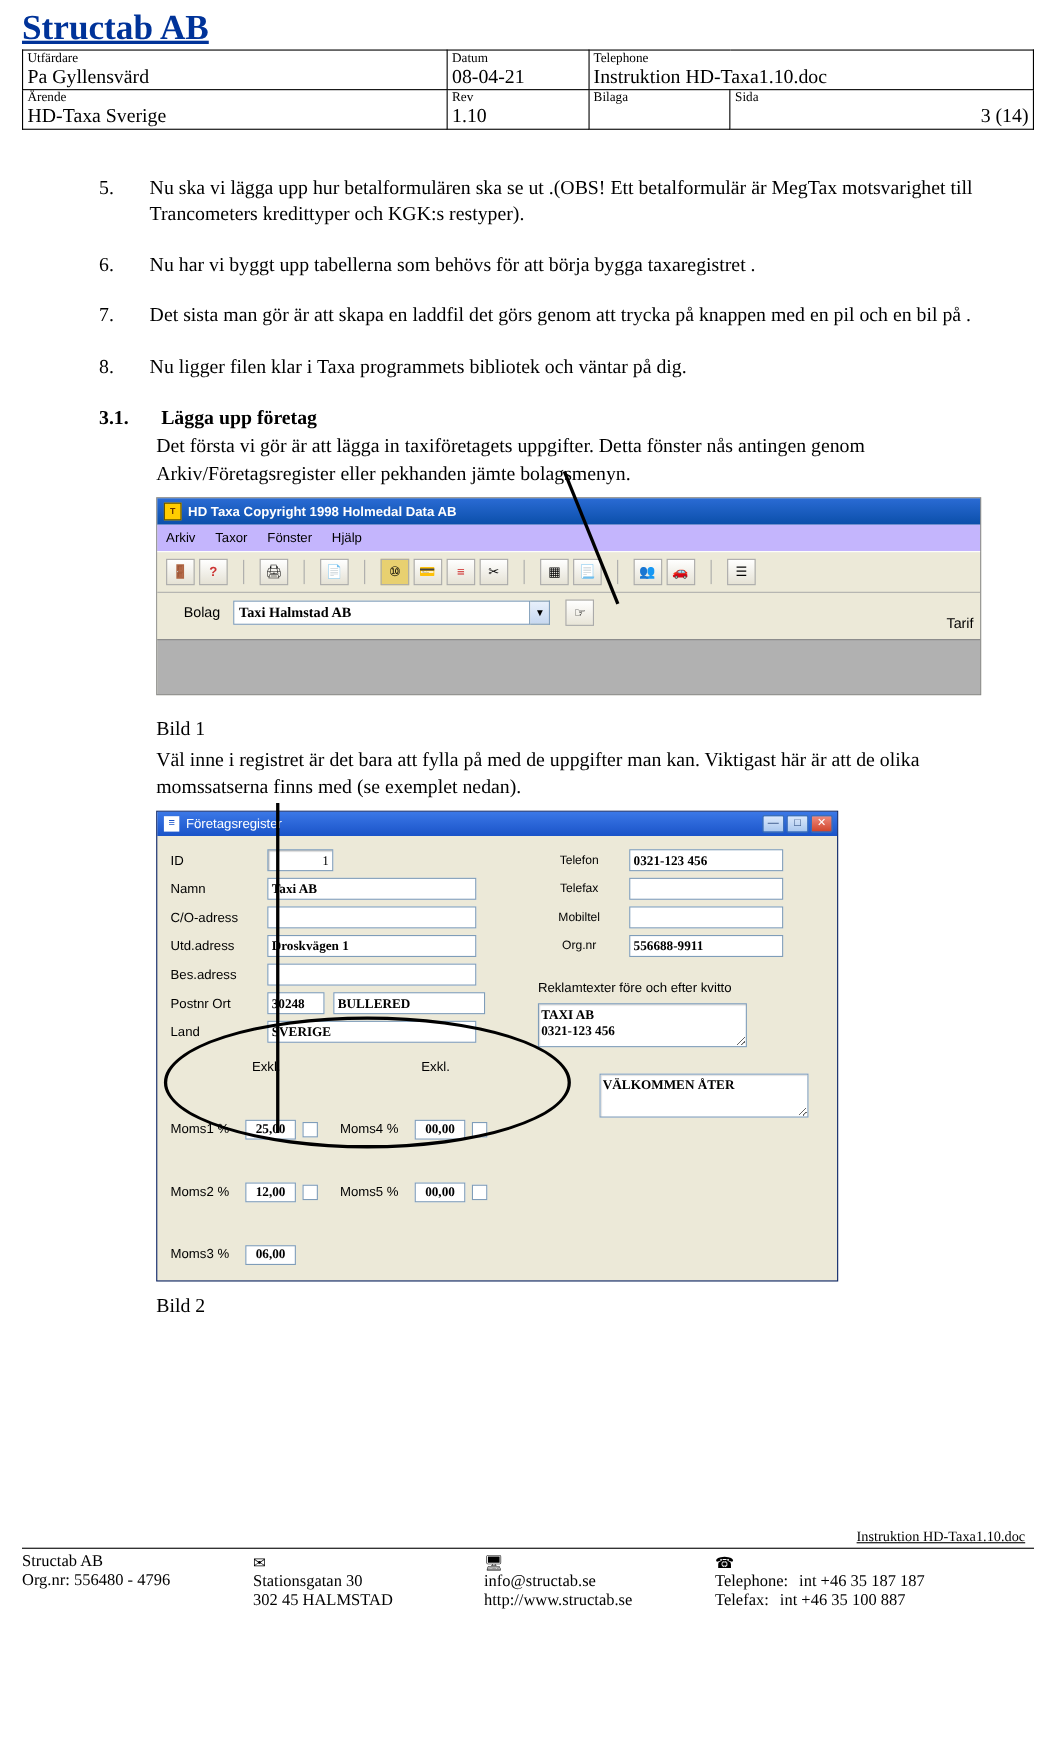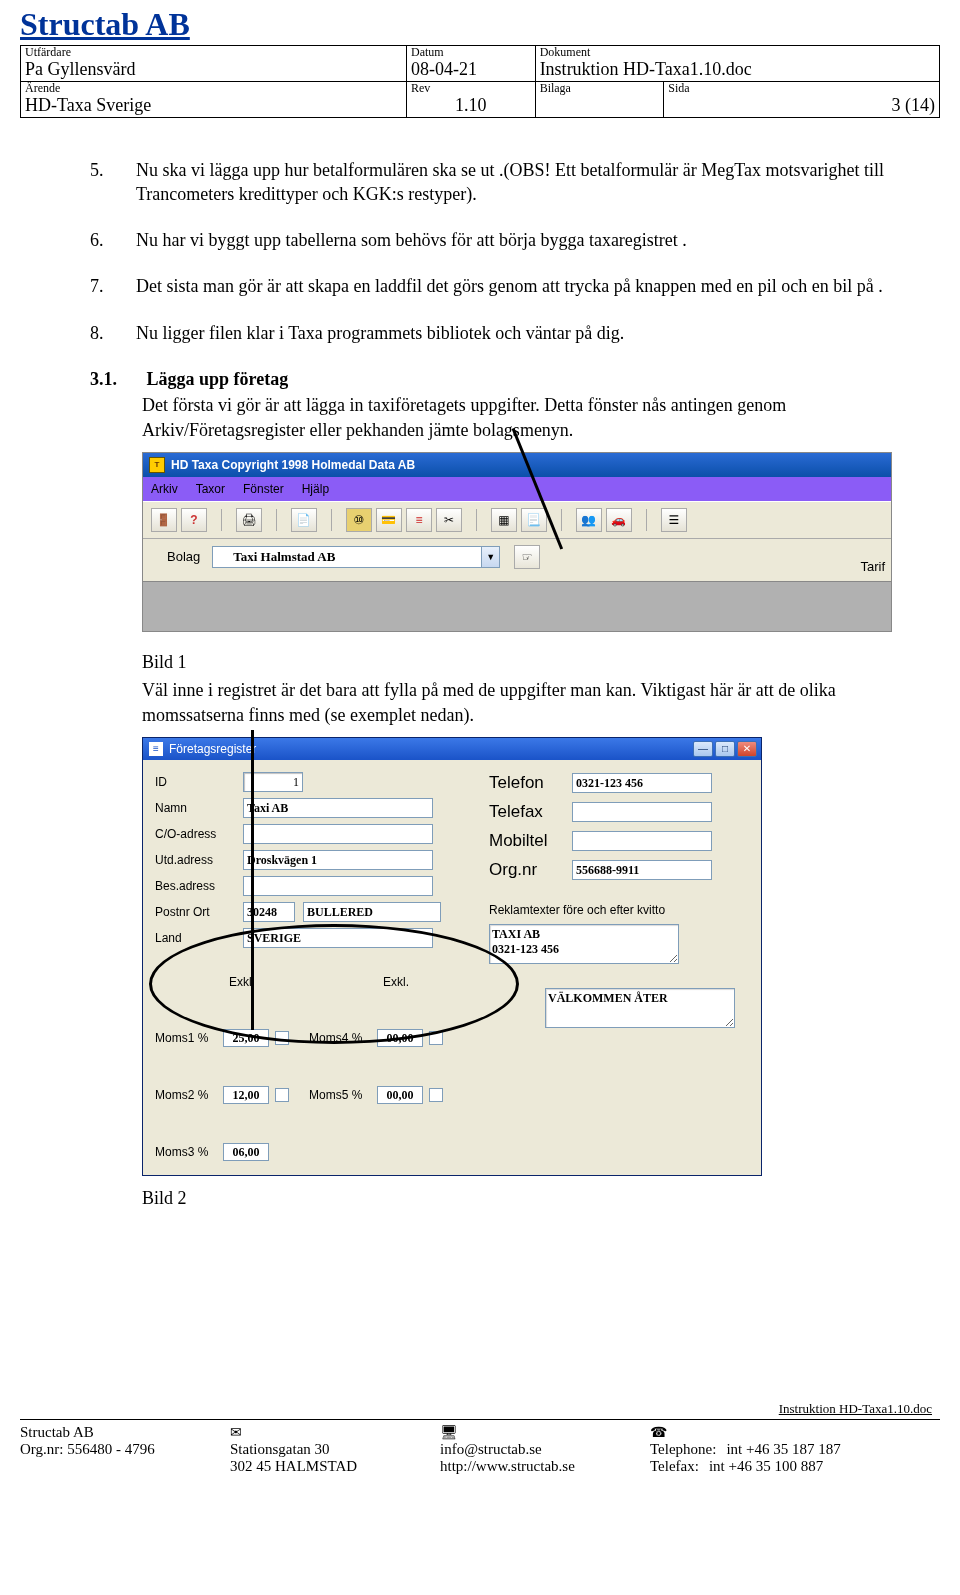--- a/index.html
+++ b/index.html
@@ -70,21 +70,21 @@
   .s1-title .ic {
     width: 16px; height: 16px;
     background: #ffcc00;
     border: 1px solid #665500;
     margin-right: 6px;
     font-size: 8px;
     display:flex;align-items:center;justify-content:center;
     color:#663300;
   }
   .s1-menubar {
-    background: #8b5cf6;
+    background: #c4b5fd;
     display: flex;
     padding: 4px 8px;
     gap: 18px;
   }
   .s1-toolbar {
     background: #ece9d8;
     border-top: 1px solid #fff;
     border-bottom: 1px solid #aaa;
     padding: 6px 8px;
     display: flex;
@@ -105,21 +105,21 @@
     display: flex;
     align-items: center;
     gap: 8px;
   }
   .s1-row2 .lbl { font-size: 13px; margin-right:4px; }
   .combo {
     display:flex; height:22px;
   }
   .combo input {
     width: 270px; height: 22px; border:1px solid #7f9db9;
-    font: bold 13px Tahoma; padding:0 20px;
+    font: bold 13px Tahoma; padding:0 4px;
   }
   .combo .dd {
     width: 18px; height:22px; border:1px solid #7f9db9;
     border-left:none; background:linear-gradient(#e8f0fb,#c7d8f0);
     display:flex;align-items:center;justify-content:center;font-size:9px;
   }
   .hand-btn {
     width:26px;height:24px;border:1px solid #aaa;
     background:linear-gradient(#fff,#e8e5d8);
     display:flex;align-items:center;justify-content:center;
@@ -167,21 +167,21 @@
     width:20px;height:16px;
     background:linear-gradient(#dbe8fb,#a9c7ee);
     border:1px solid #3c6fb5;border-radius:2px;
     display:flex;align-items:center;justify-content:center;
     font-size:10px;color:#1a3a70;
   }
   .s2-winbtns .wb.close { background:linear-gradient(#ef8b7d,#d0442b); color:#fff;}
   .s2-body { padding: 12px 10px 10px 12px; }
   .frow { display:flex; align-items:center; margin-bottom:6px; gap:8px;}
   .flbl { width:80px; font-size:12px; }
-  .flbl2 { width:75px; font-size:17px; }
+  .flbl2 { width:75px; font-size:11px;text-align:center; }
   .fin {
     border:1px solid #7f9db9; height:20px; background:#fff;
     font:12px Tahoma; padding:0 3px;
   }
   .sunken { box-shadow: inset 1px 1px 1px rgba(0,0,0,.25);}
   .mrow { display:flex; align-items:center; gap:6px; margin-bottom:4px;margin-top:39px;}
   .mlbl { width:62px; font-size:12px;}
   .min { width:46px; height:18px; border:1px solid #7f9db9; background:#fff; font:12px Tahoma; text-align:center;}
   .chk { width:14px;height:14px;border:1px solid #7f9db9;background:#fff;}
   .ta {
@@ -225,32 +225,32 @@
       <tr>
     <td style="width:42%">
       <div class="ht-label">Utfärdare</div>
       <div class="ht-value">Pa Gyllensvärd</div>
     </td>
     <td style="width:14%">
       <div class="ht-label">Datum</div>
       <div class="ht-value">08-04-21</div>
     </td>
     <td colspan="3">
-      <div class="ht-label">Dokument</div>
+      <div class="ht-label">Telephone</div>
       <div class="ht-value">Instruktion HD-Taxa1.10.doc</div>
     </td>
   </tr>
   <tr>
     <td>
       <div class="ht-label">Ärende</div>
       <div class="ht-value">HD-Taxa Sverige</div>
     </td>
     <td>
       <div class="ht-label">Rev</div>
-      <div class="ht-value" style="text-align:center">1.10</div>
+      <div class="ht-value" style="text-align:left">1.10</div>
     </td>
     <td style="width:14%">
       <div class="ht-label">Bilaga</div>
       <div class="ht-value"></div>
     </td>
     <td style="width:30%">
       <div class="ht-label">Sida</div>
       <div class="ht-value" style="text-align:right">3 (14)</div>
     </td>
   </tr>

